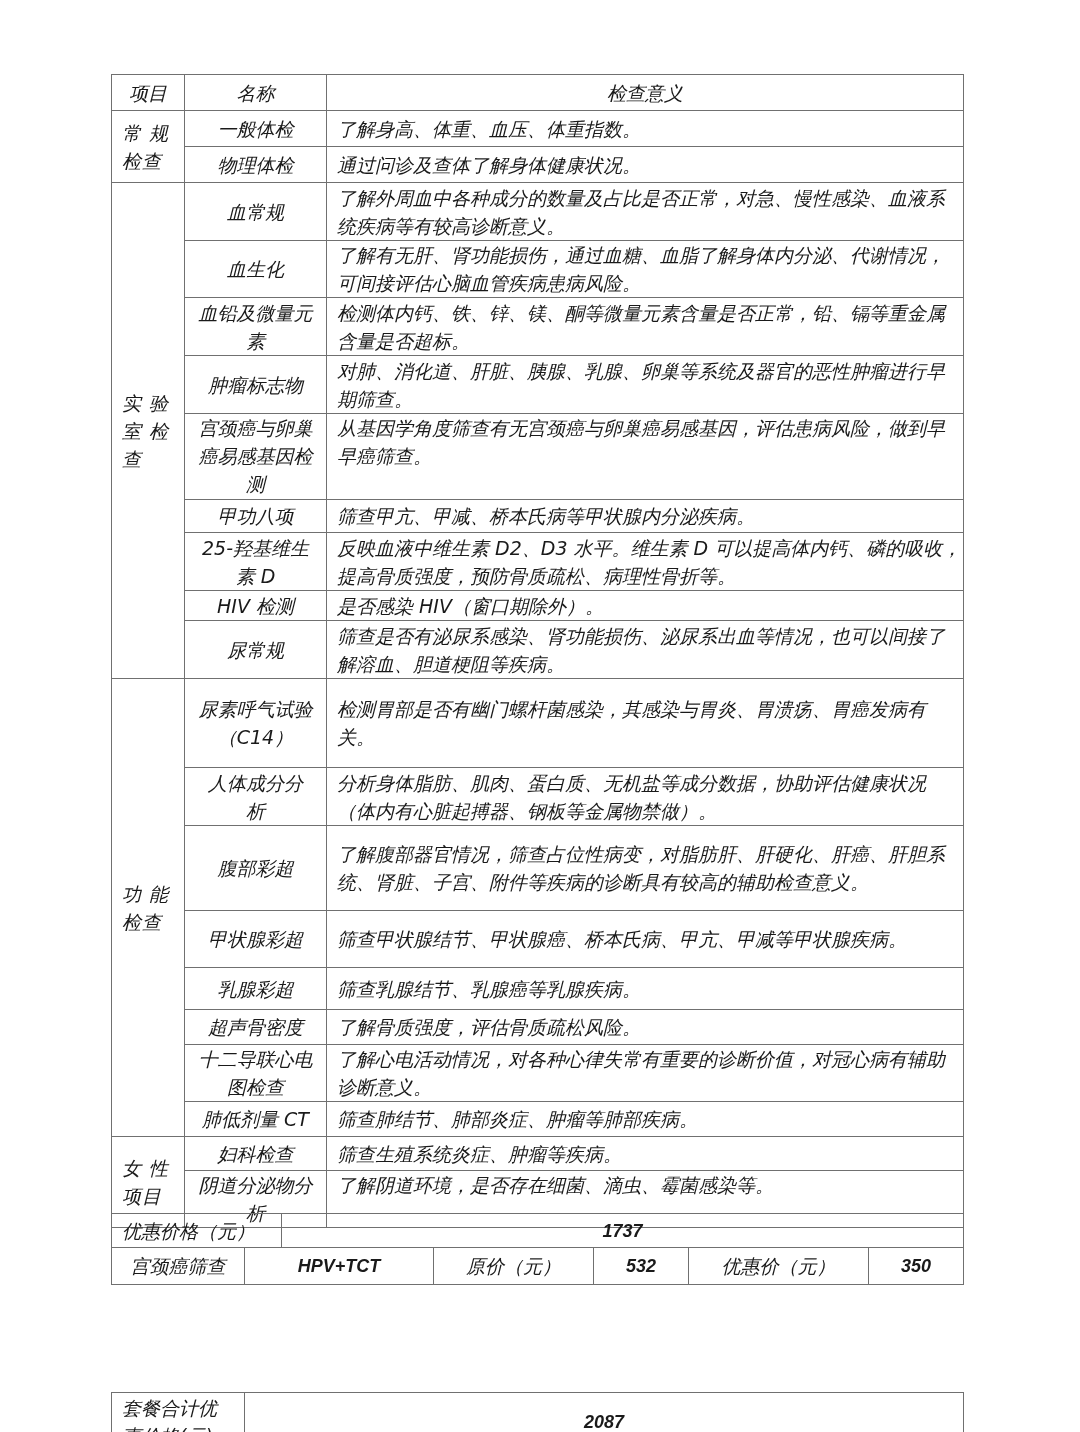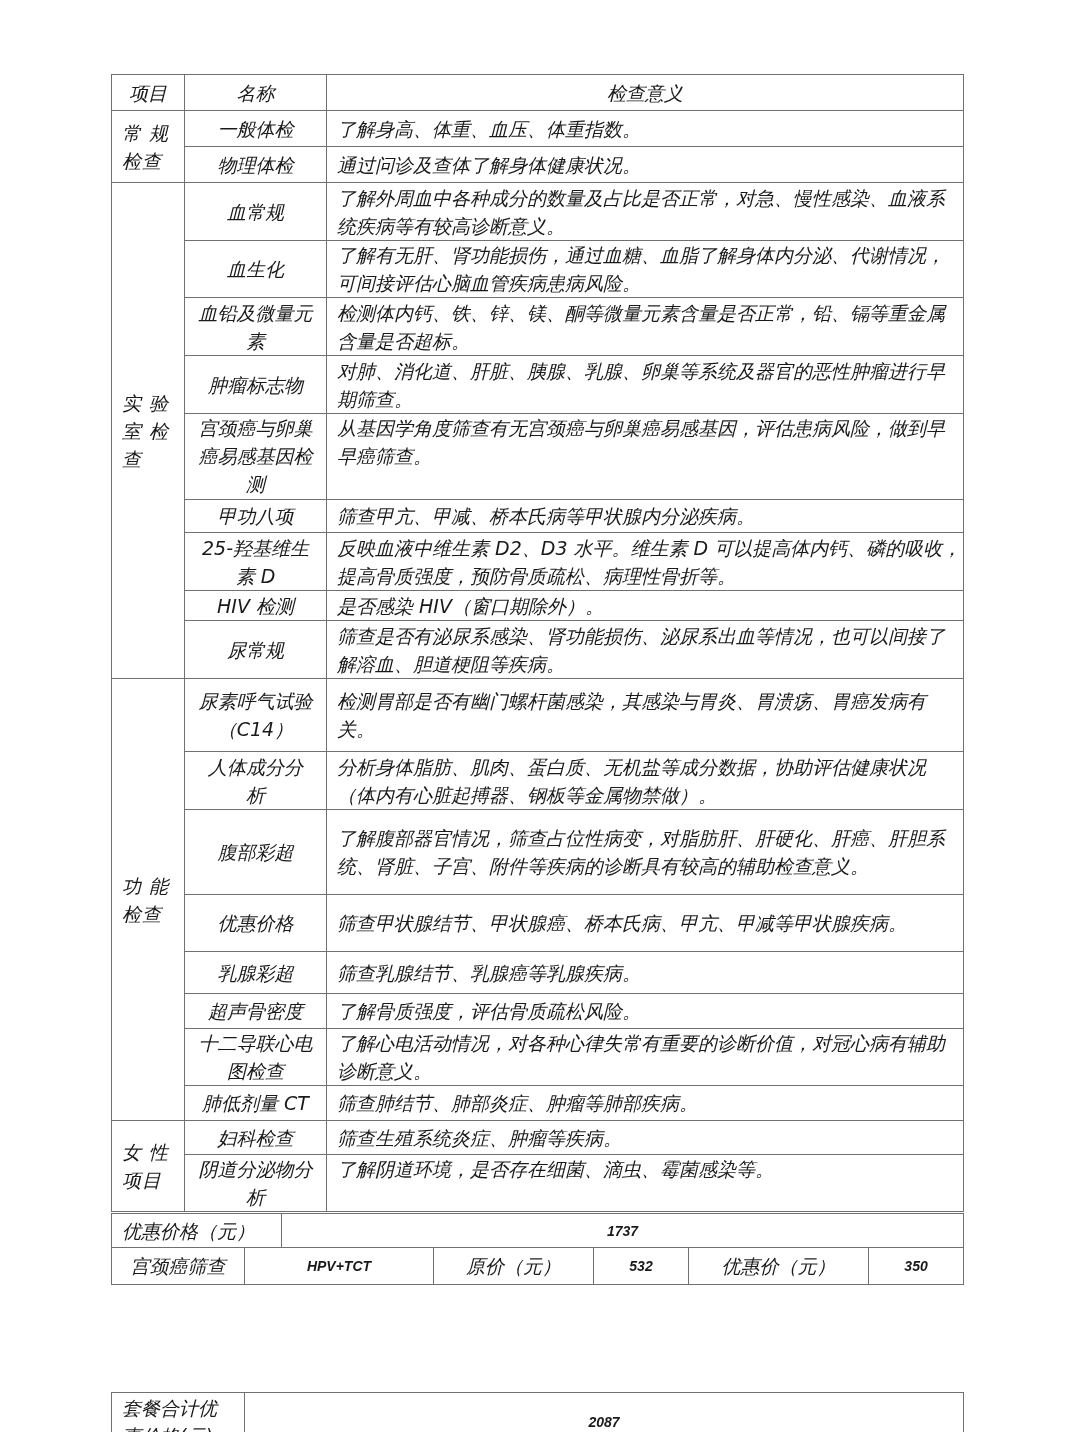--- a/index.html
+++ b/index.html
@@ -3,21 +3,21 @@
 <meta charset="utf-8">
 <style>
   html, body { margin:0; padding:0; background:#ffffff; }
   body { width:1080px; height:1432px; position:relative; font-family:"DejaVu Sans", sans-serif; color:#1a1a1a; }
   table { border-collapse:collapse; position:absolute; left:111px; table-layout:fixed;font-style:italic; }
   td { border:1.3px solid #707070; padding:0; font-size:19px; line-height:28px; vertical-align:middle; }
   .c { text-align:center; }
   .l { text-align:left; padding-left:10px; }
   .top { vertical-align:top; }
   .cat { text-align:left; padding-left:10px; letter-spacing:1px; }
-  .num { font-family:"Liberation Sans", sans-serif; font-weight:bold; font-size:14px; text-align:center; }
+  .num { font-family:"Liberation Sans", sans-serif; font-weight:bold; font-size:18px; text-align:center; }
   #main { top:74px; width:852px; }
   #price { top:1189px; width:852px;margin-top:24px; }
   #total { top:1372px; width:852px;margin-top:20px; }
 </style>
 </head>
 <body>
 
 <table id="main">
   <colgroup>
       <col style="width:73px">
@@ -84,33 +84,33 @@
   <tr style="height:58px">
     <td class="c">尿常规</td>
     <td class="l">筛查是否有泌尿系感染、肾功能损伤、泌尿系出血等情况，也可以间接了解溶血、胆道梗阻等疾病。</td>
   </tr>
 
   <tr style="height:58px">
     <td rowspan="8" class="cat">
       <div>功 能</div>
       <div>检查</div>
     </td>
-    <td class="c" style="padding:8px 12px">尿素呼气试验（C14）</td>
+    <td class="c" style="padding:16px 12px">尿素呼气试验（C14）</td>
     <td class="l">检测胃部是否有幽门螺杆菌感染，其感染与胃炎、胃溃疡、胃癌发病有关。</td>
   </tr>
   <tr style="height:58px">
     <td class="c" style="padding:0 22px">人体成分分析</td>
     <td class="l">分析身体脂肪、肌肉、蛋白质、无机盐等成分数据，协助评估健康状况（体内有心脏起搏器、钢板等金属物禁做）。</td>
   </tr>
   <tr style="height:85px">
     <td class="c">腹部彩超</td>
     <td class="l">了解腹部器官情况，筛查占位性病变，对脂肪肝、肝硬化、肝癌、肝胆系统、肾脏、子宫、附件等疾病的诊断具有较高的辅助检查意义。</td>
   </tr>
   <tr style="height:57px">
-    <td class="c">优惠价格</td>
+    <td class="c">甲状腺彩超</td>
     <td class="l">筛查甲状腺结节、甲状腺癌、桥本氏病、甲亢、甲减等甲状腺疾病。</td>
   </tr>
   <tr style="height:42px">
     <td class="c">乳腺彩超</td>
     <td class="l">筛查乳腺结节、乳腺癌等乳腺疾病。</td>
   </tr>
   <tr style="height:35px">
     <td class="c">超声骨密度</td>
     <td class="l">了解骨质强度，评估骨质疏松风险。</td>
   </tr>

